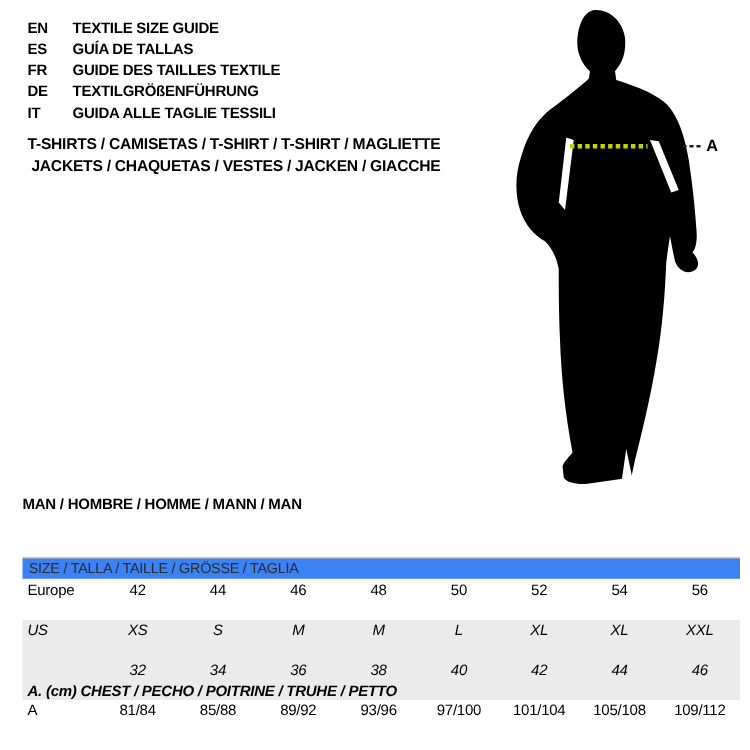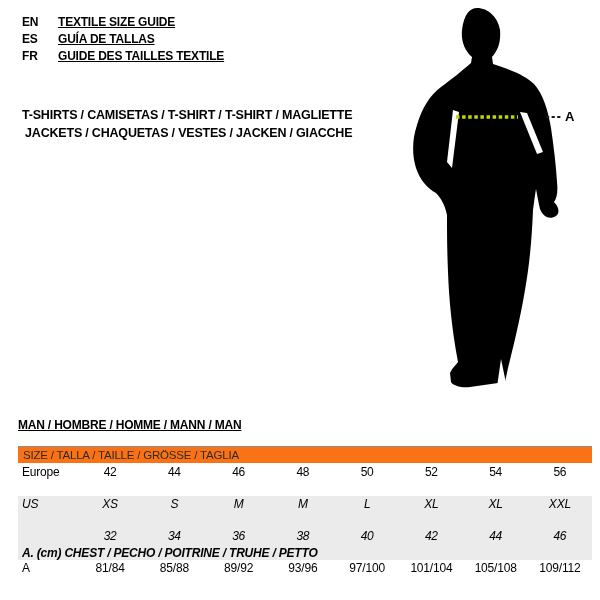--- a/index.html
+++ b/index.html
@@ -6,31 +6,31 @@
   body{
     width:600px;height:600px;position:relative;background:#ffffff;
     font-family:"Liberation Sans","DejaVu Sans",sans-serif;
     color:#000;overflow:hidden;
     -webkit-font-smoothing:antialiased;
   }
   
   .lang-list{position:absolute;left:22px;top:13px;}
   .lang-row{display:flex;height:17px;align-items:center;font-size:12px;font-weight:bold;letter-spacing:-0.2px;}
   .lang-code{width:36px;flex:0 0 36px;}
-  .lang-label{white-space:nowrap;text-decoration:underline;}
+  .lang-label{white-space:nowrap;}
   
   .categories{position:absolute;left:22px;top:106px;font-size:12.5px;font-weight:bold;letter-spacing:-0.2px;line-height:18px;white-space:nowrap;text-align:right;}
   
   .figure-svg{position:absolute;left:0;top:0;width:600px;height:600px;}
   .measure-a{position:absolute;left:565px;top:109px;font-size:13px;font-weight:600;letter-spacing:0;}
   
-  .section-title{position:absolute;left:18px;top:418px;font-size:12px;font-weight:bold;letter-spacing:-0.2px;white-space:nowrap;text-decoration:underline;}
+  .section-title{position:absolute;left:18px;top:396px;font-size:12px;font-weight:bold;letter-spacing:-0.2px;white-space:nowrap;}
   
   .size-table{position:absolute;left:18px;top:446px;width:574px;border-top:1px solid #8f8f8f;}
-  .t-header{background:#f97316;height:16px;line-height:16px;font-size:11.5px;color:#2b2b2b;padding-left:5px;letter-spacing:-0.2px;border-bottom:1px solid #fdfdfd;}
+  .t-header{background:#3b82f6;height:16px;line-height:16px;font-size:11.5px;color:#2b2b2b;padding-left:5px;letter-spacing:-0.2px;border-bottom:1px solid #fdfdfd;}
   .t-row{display:grid;grid-template-columns:60px repeat(8,1fr);height:32px;line-height:16px;font-size:12px;letter-spacing:-0.2px;}
   .t-row .cell{text-align:center;}
   .t-row .label{text-align:left;padding-left:4px;}
   .t-row.shade{background:#ebebeb;font-style:italic;}
   
   .footnote{position:absolute;left:22px;top:546px;font-size:12px;font-weight:bold;letter-spacing:-0.2px;white-space:nowrap;font-style:italic;}
 </style>
 </head>
 <body>
 
@@ -39,20 +39,28 @@
     <span class="lang-code">EN</span>
     <span class="lang-label">TEXTILE SIZE GUIDE</span>
   </div>
   <div class="lang-row">
     <span class="lang-code">ES</span>
     <span class="lang-label">GUÍA DE TALLAS</span>
   </div>
   <div class="lang-row">
     <span class="lang-code">FR</span>
     <span class="lang-label">GUIDE DES TAILLES TEXTILE</span>
+  </div>
+  <div class="lang-row">
+    <span class="lang-code">DE</span>
+    <span class="lang-label">TEXTILGRÖßENFÜHRUNG</span>
+  </div>
+  <div class="lang-row">
+    <span class="lang-code">IT</span>
+    <span class="lang-label">GUIDA ALLE TAGLIE TESSILI</span>
   </div>
 </div>
 
 <div class="categories">
   <div>T-SHIRTS / CAMISETAS / T-SHIRT / T-SHIRT / MAGLIETTE</div>
   <div>JACKETS / CHAQUETAS / VESTES / JACKEN / GIACCHE</div>
 </div>
 
 <svg class="figure-svg" viewBox="0 0 600 600" aria-hidden="true">
   <path fill="#000000" d="

